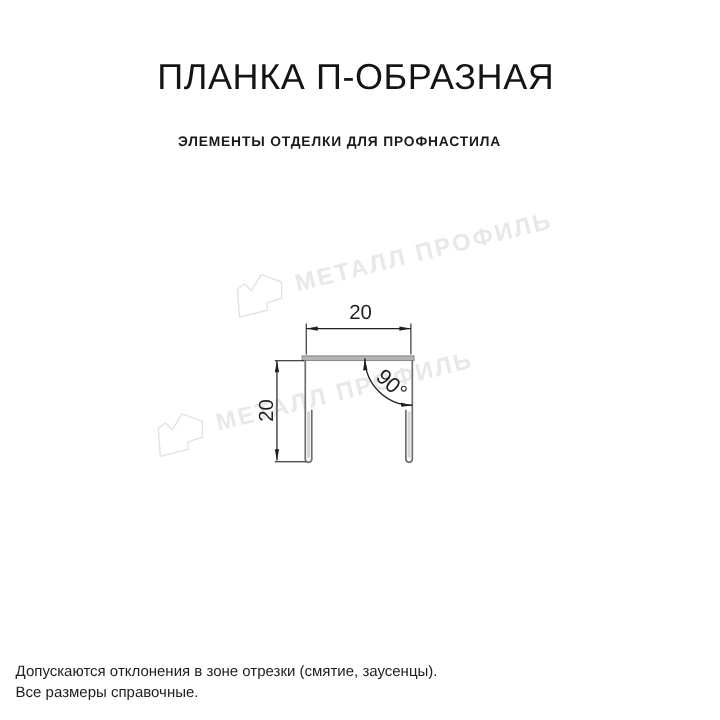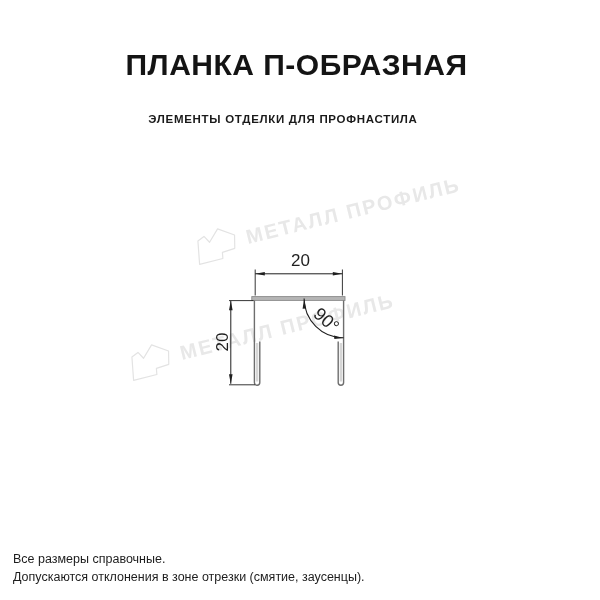--- a/index.html
+++ b/index.html
@@ -3,21 +3,21 @@
 <meta charset="utf-8">
 <style>
   html,body{margin:0;padding:0;background:#fff;}
   .page{
     position:relative;width:600px;height:600px;background:#ffffff;
     overflow:hidden;font-family:"Liberation Sans", sans-serif;
   }
   
   .title{
     position:absolute;top:51px;left:0;width:593px;text-align:center;
-    font-weight:700;font-size:30px;line-height:28px;color:#141414;
+    font-weight:400;font-size:30px;line-height:28px;color:#141414;
     letter-spacing:0.5px;
   }
   .subtitle{
     position:absolute;top:113px;left:0;width:566px;text-align:center;
     font-weight:700;font-size:11.5px;letter-spacing:0.7px;color:#1a1a1a;
   }
   
   .watermark{
     position:absolute;display:flex;align-items:center;gap:9px;height:36px;
     transform:rotate(-14deg);transform-origin:0 50%;pointer-events:none;
@@ -99,17 +99,17 @@
     <path d="M 304.1 298.5 A 39.4 39.4 0 0 0 343.6 337.7" fill="none" stroke="#1f1f1f" stroke-width="1.1"></path>
     <polygon points="304.0,299.2 302.6,308.8 306.2,308.4" fill="#1f1f1f"></polygon>
     <polygon points="343.4,337.9 334.0,335.4 334.4,339.0" fill="#1f1f1f"></polygon>
   </svg>
 
   <div class="dim dim-top">20</div>
   <div class="dim dim-left">20</div>
   <div class="dim dim-angle">90°</div>
 
   <div class="footer">
+    <div>Допускаются отклонения в зоне отрезки (смятие, заусенцы).</div>
     <div>Все размеры справочные.</div>
-    <div>Допускаются отклонения в зоне отрезки (смятие, заусенцы).</div>
   </div>
 
 </div>
 
 </body></html>

